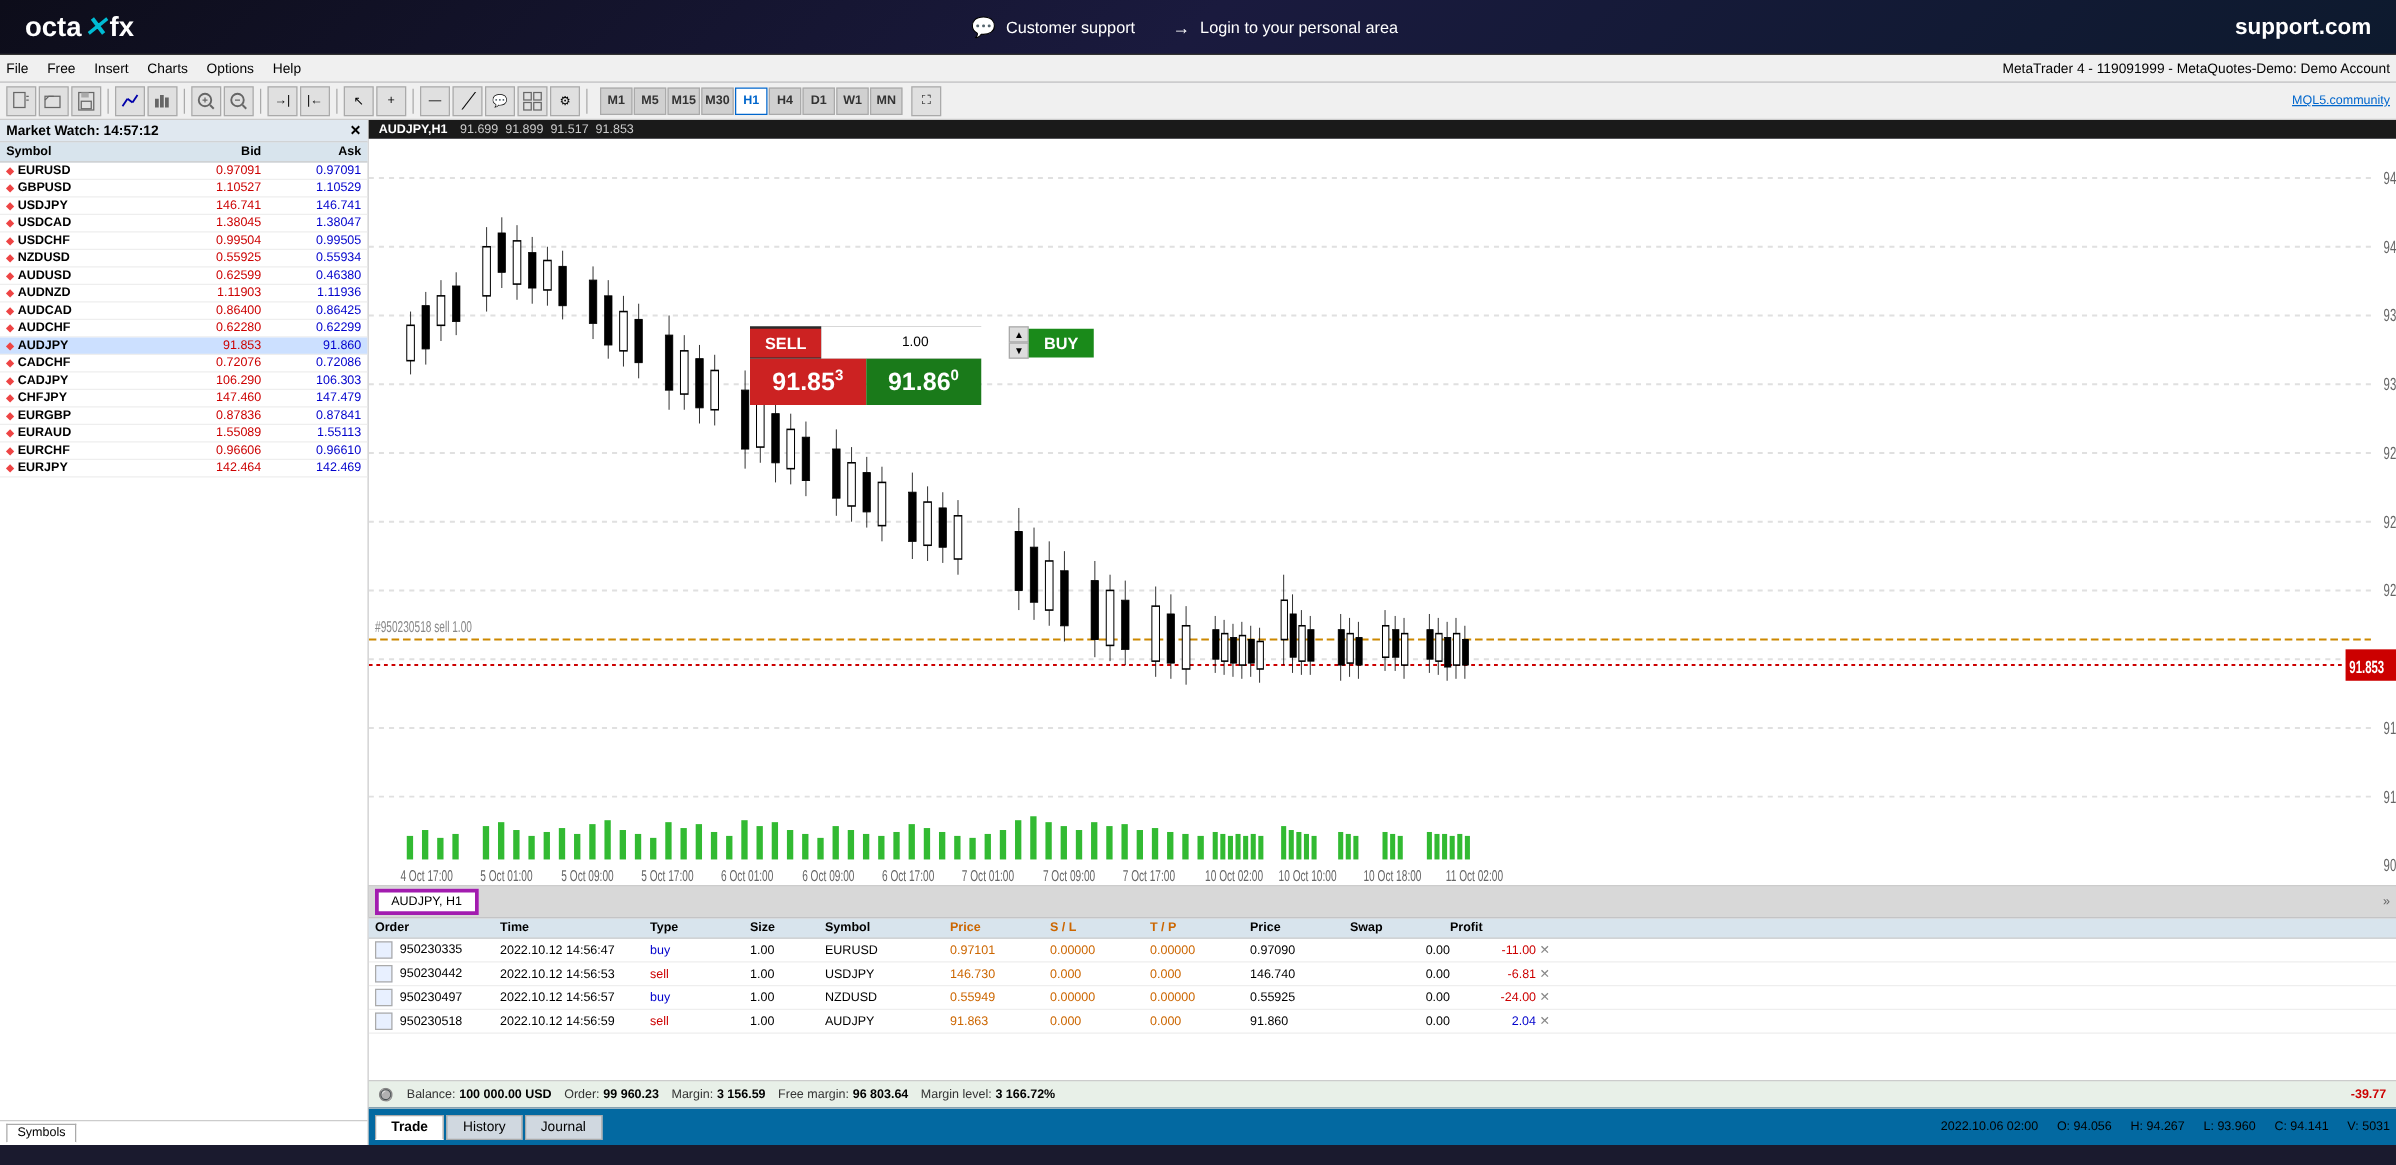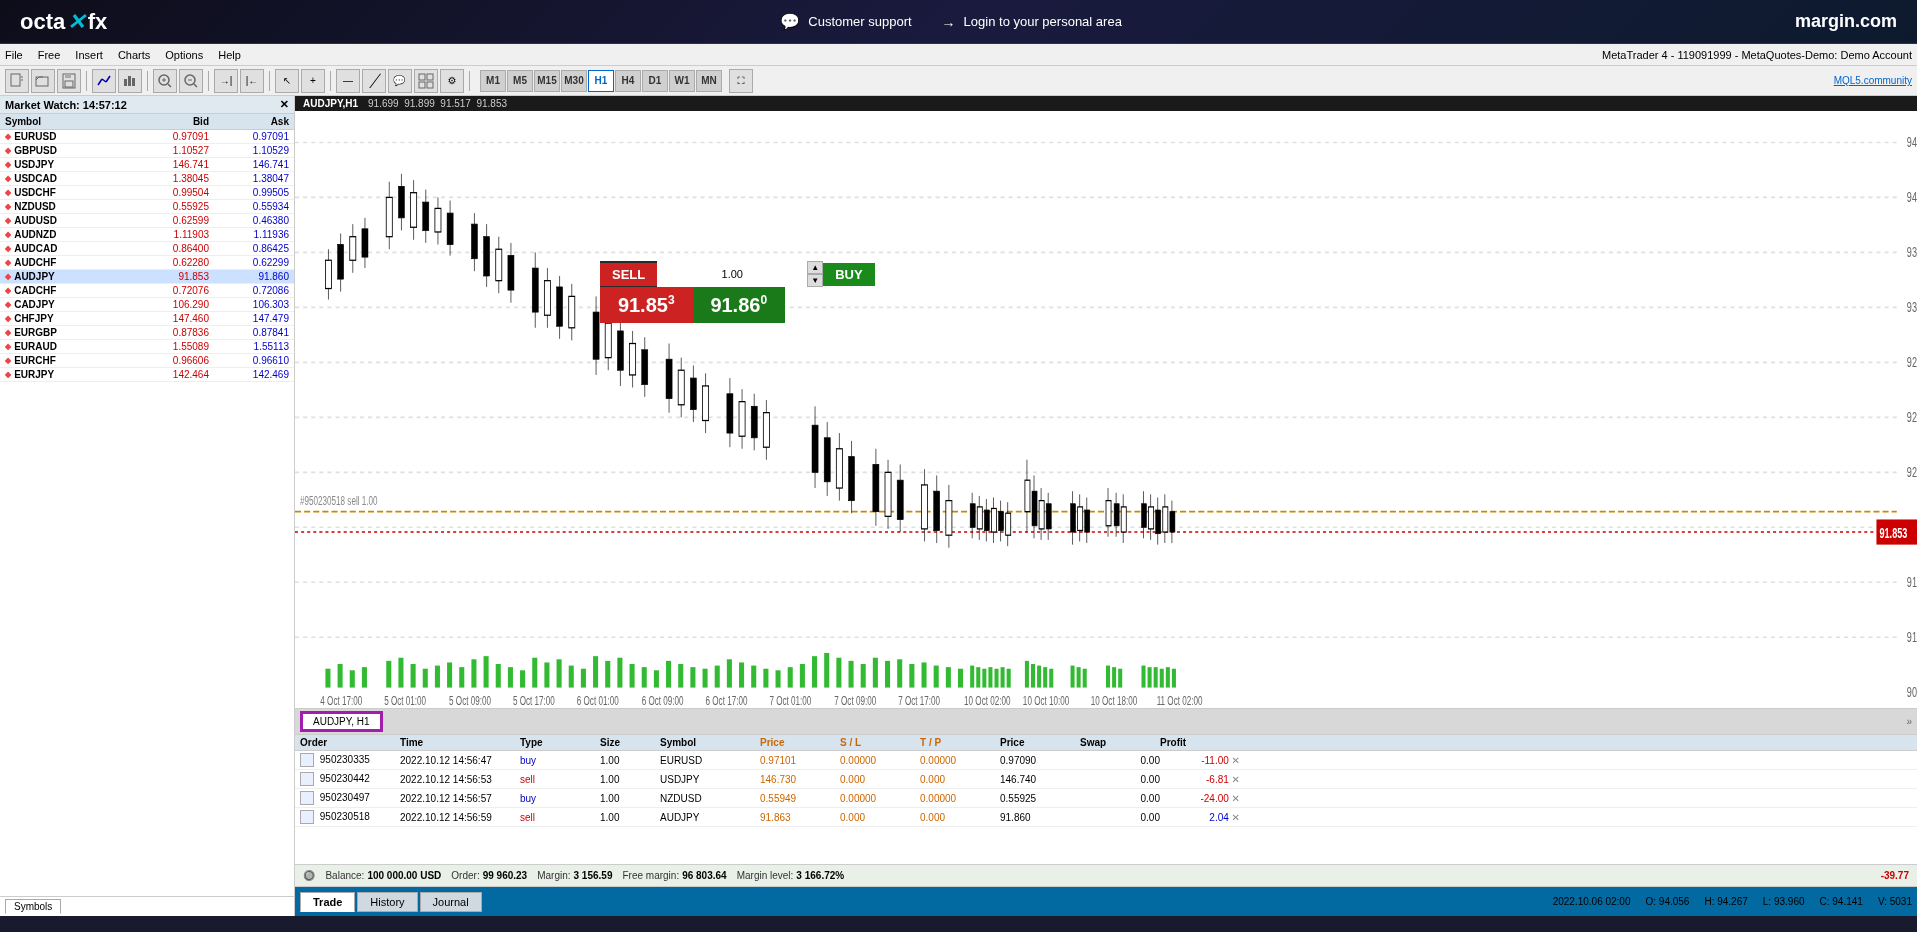--- a/index.html
+++ b/index.html
@@ -380,21 +380,21 @@
     <div class="top-header-center">
       <div class="support">
         <span style="font-size:16px;">💬</span>
         <span>Customer support</span>
       </div>
       <div class="login">
         <span style="font-size:14px;">→</span>
         <span>Login to your personal area</span>
       </div>
     </div>
-    <div class="top-header-right">margin.com</div>
+    <div class="top-header-right">support.com</div>
   </div>
 
   <div class="menu-bar">
     <span>File</span>
     <span>Free</span>
     <span>Insert</span>
     <span>Charts</span>
     <span>Options</span>
     <span>Help</span>
     <span class="meta-info">MetaTrader 4 - 119091999 - MetaQuotes-Demo: Demo Account</span>

